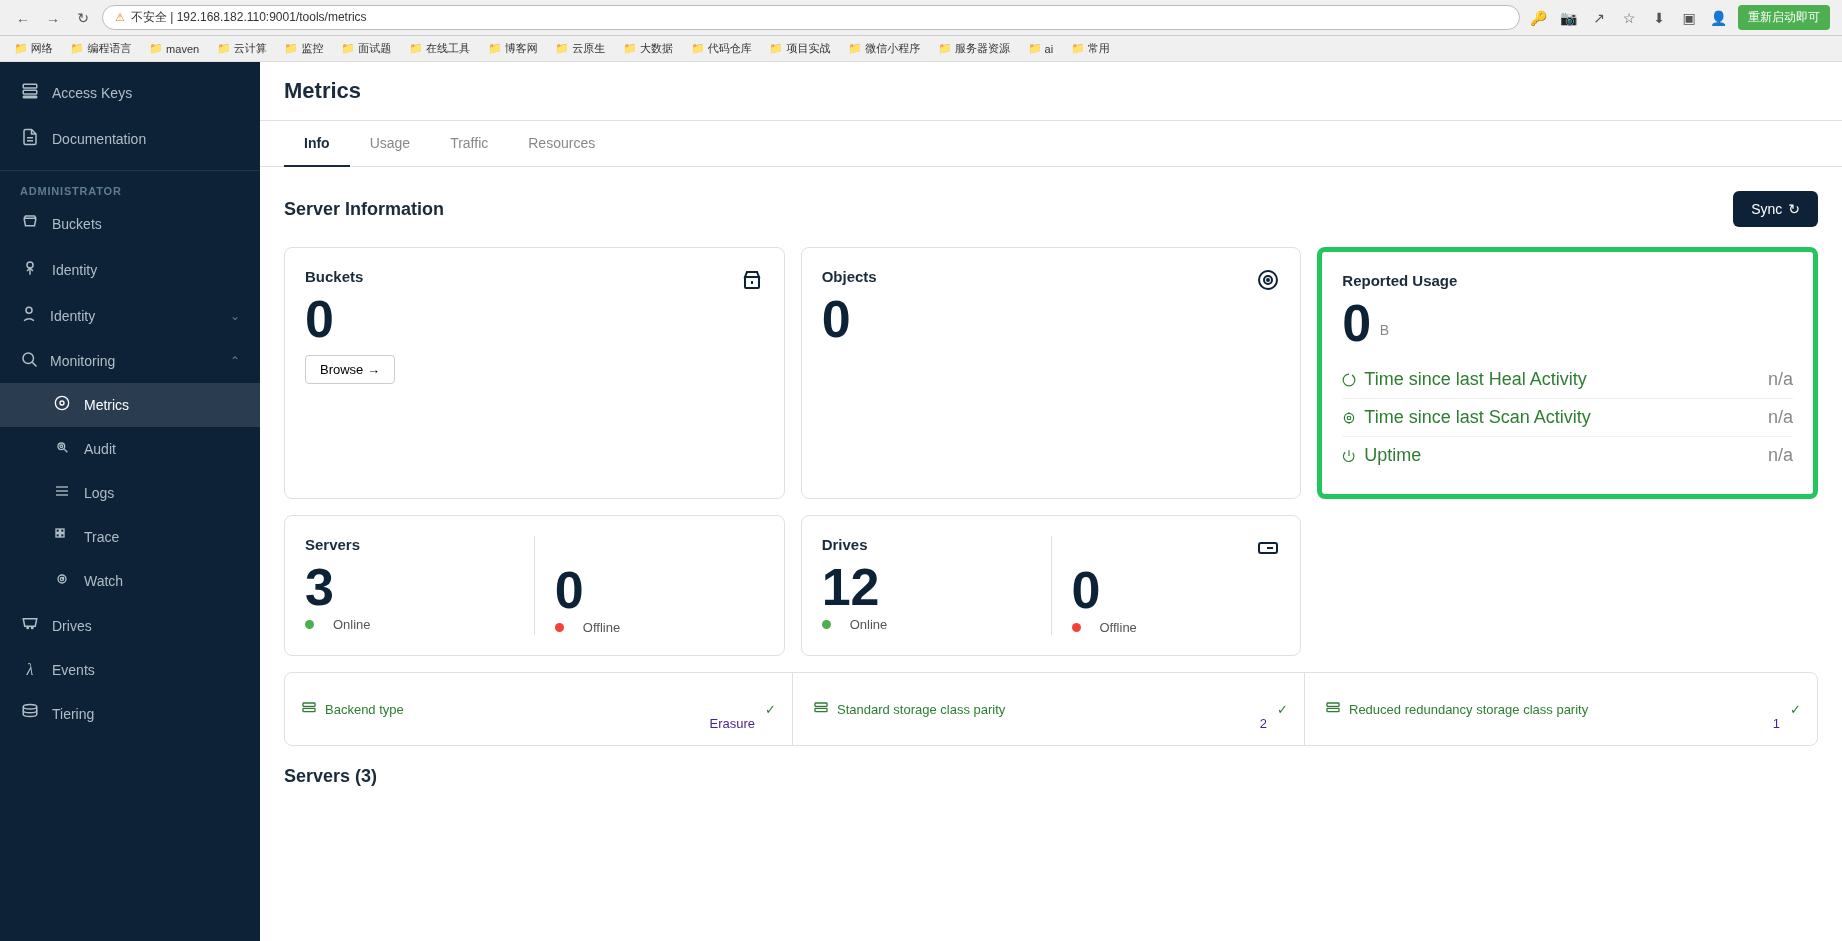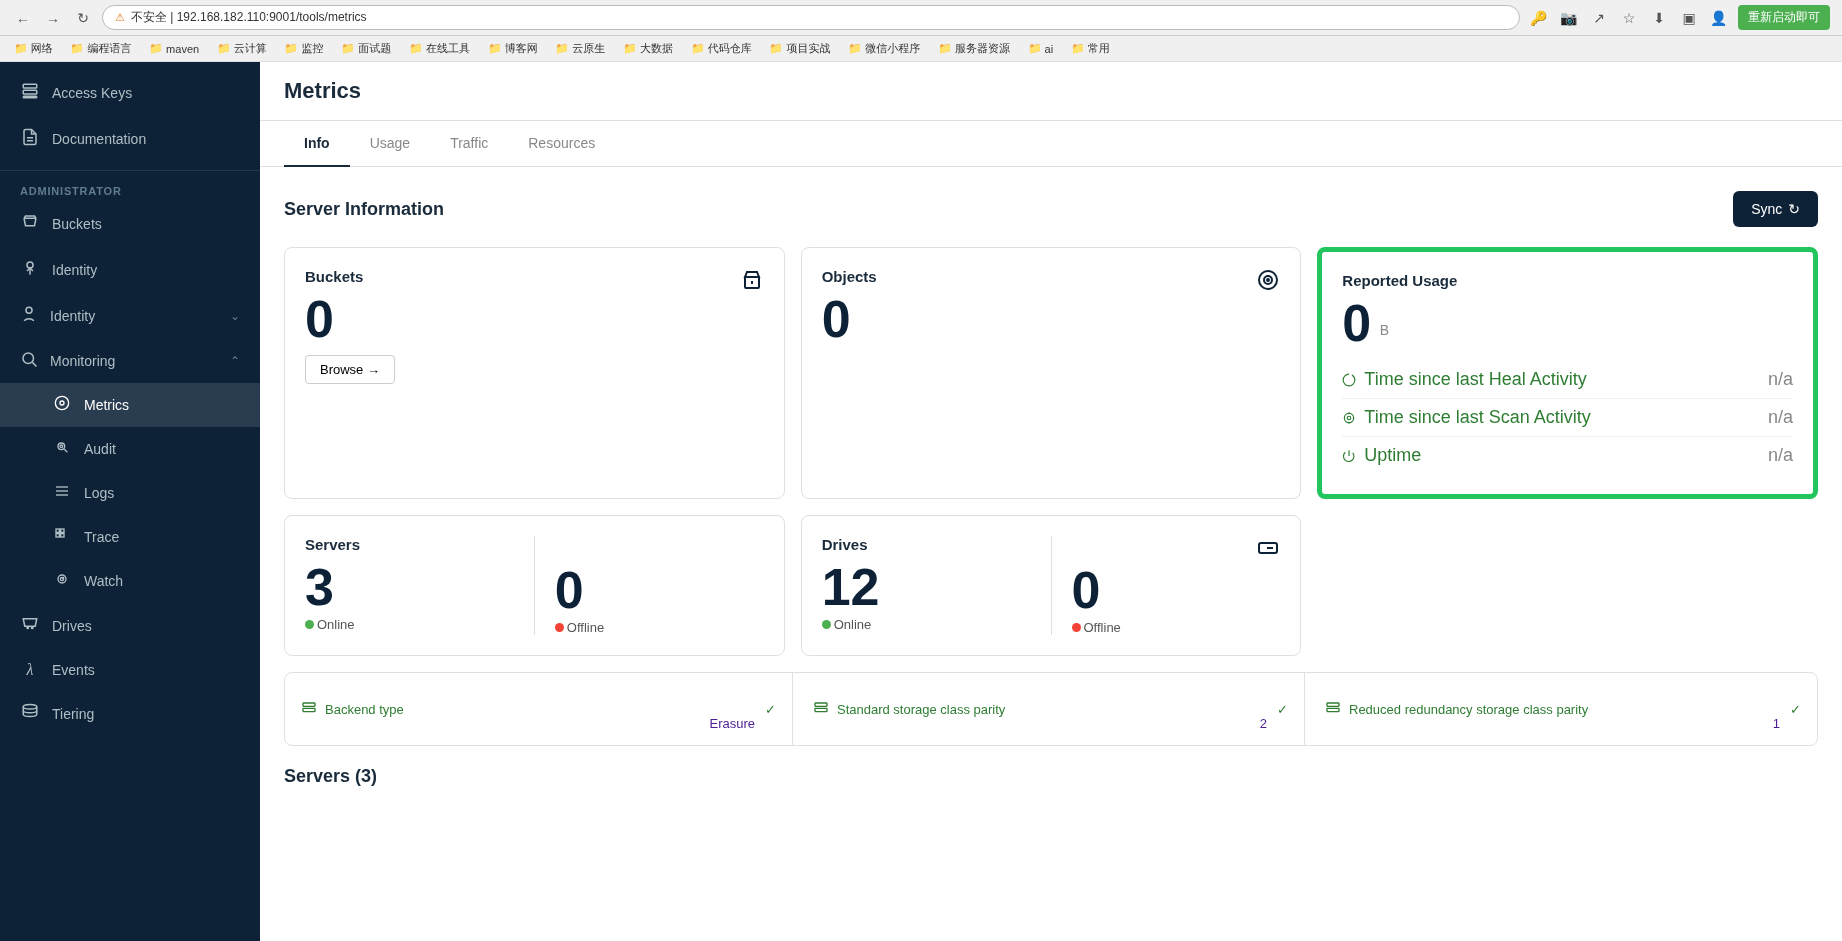--- a/index.html
+++ b/index.html
@@ -256,21 +256,21 @@
       flex: 1;
     }
     .stat-half:first-child {
       border-right: 1px solid #e0e0e0;
       padding-right: 20px;
     }
     .stat-half:last-child {
       padding-left: 20px;
     }
     .online-badge {
-      display: flex; align-items: center; gap: 3px;
+      display: flex; align-items: center; gap: 19px;
       font-size: 13px; color: #555; margin-top: 4px;
     }
     .dot { width: 9px; height: 9px; border-radius: 50%; display: inline-block; }
     .dot-green { background: #4caf50; }
     .dot-red { background: #f44336; }
 
     
     .reported-usage-card {
       border: 5px solid #22c55e;
       border-radius: 8px;

